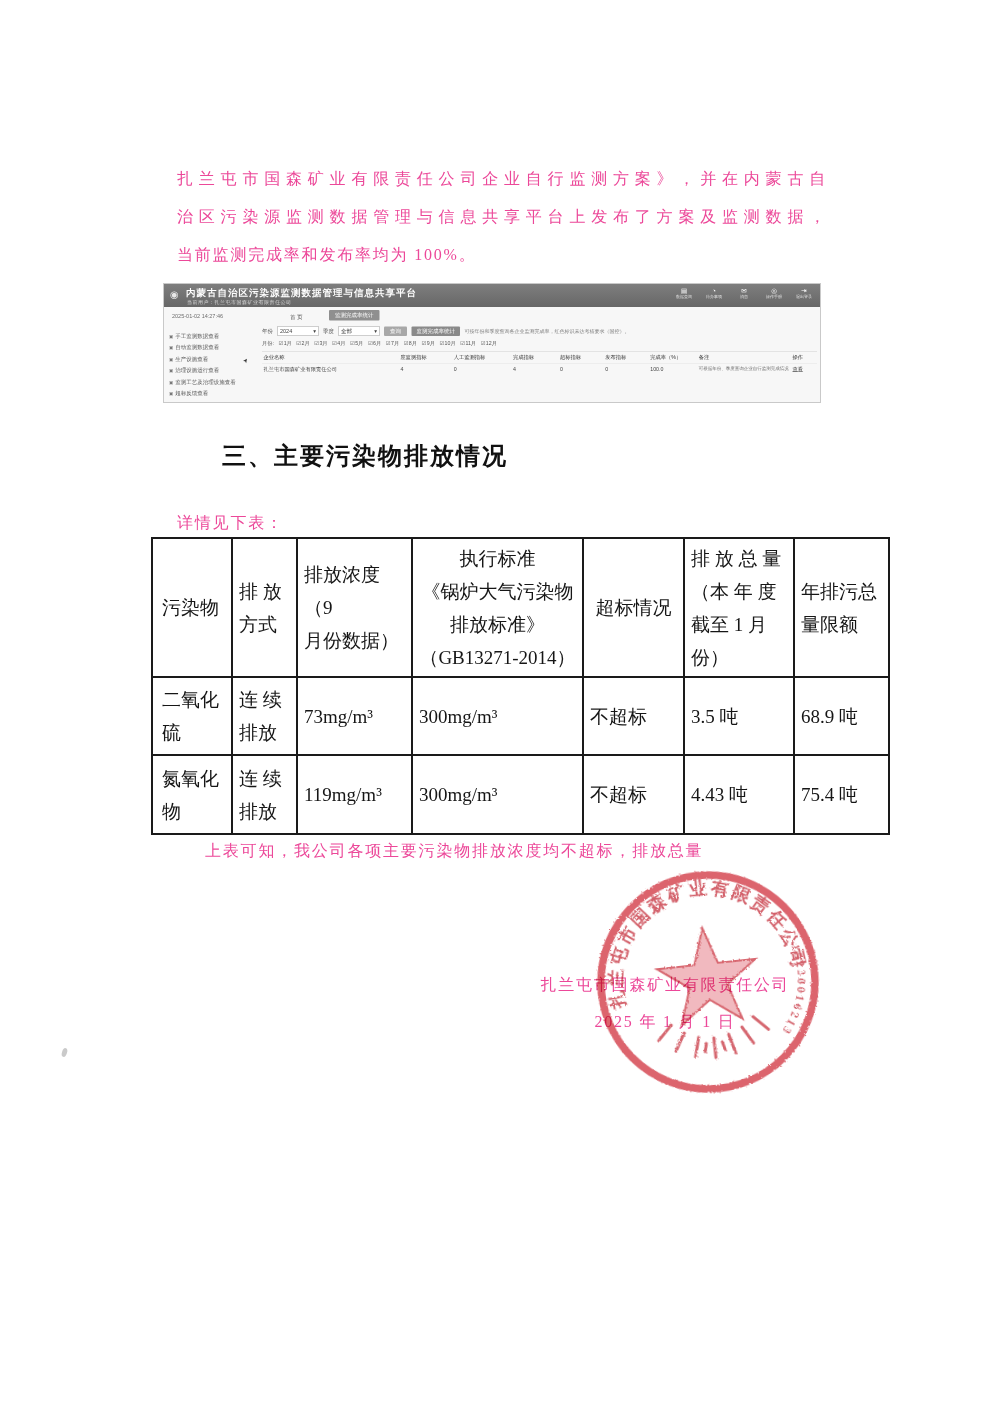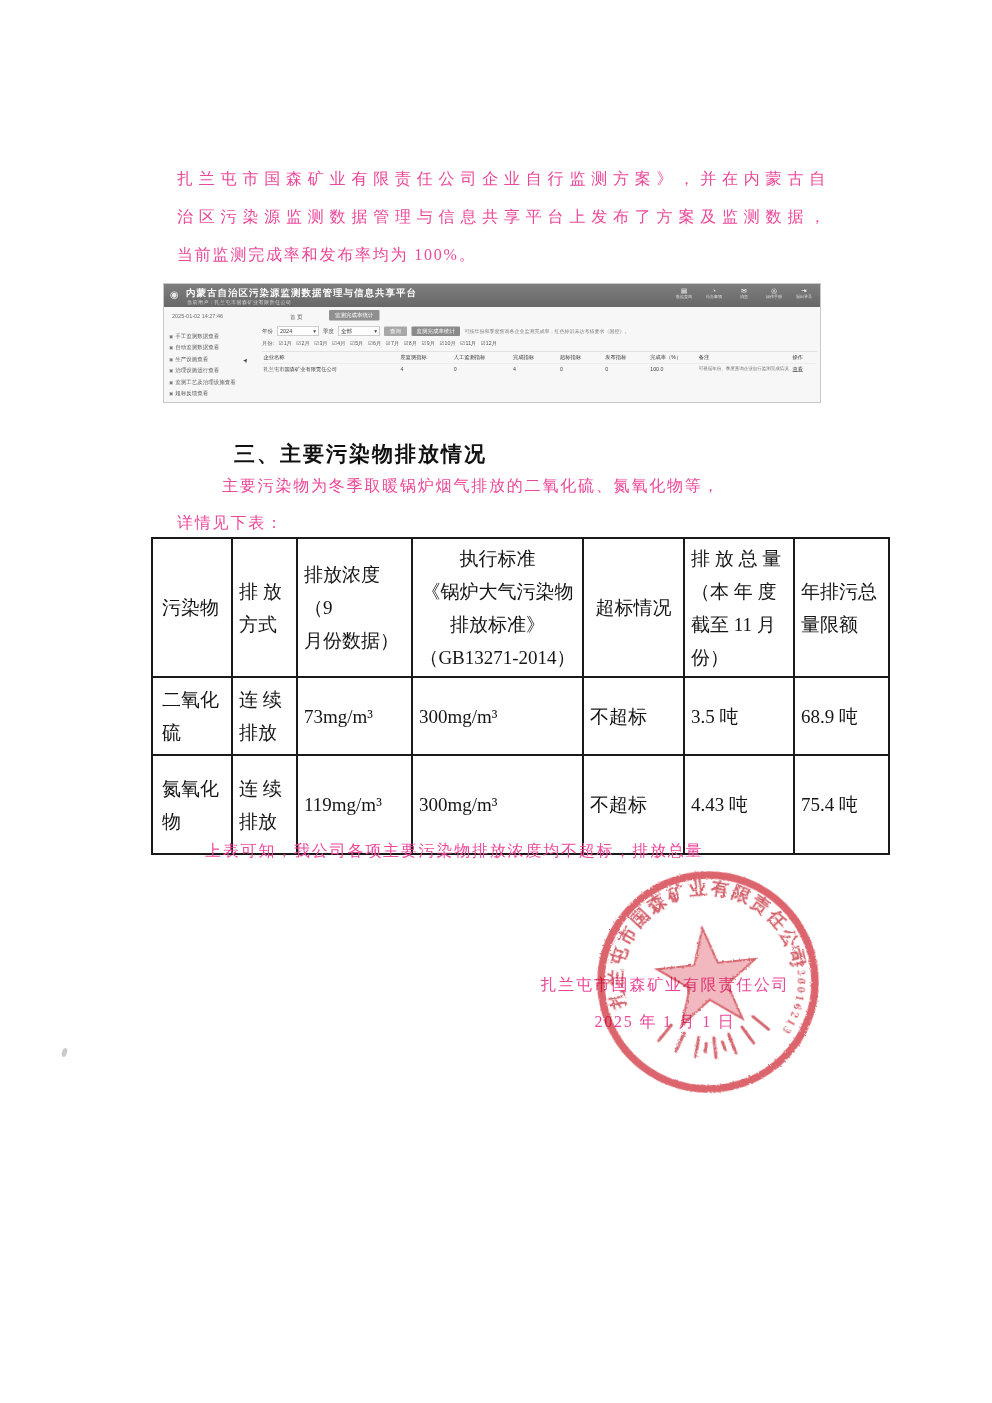--- a/index.html
+++ b/index.html
@@ -6,38 +6,38 @@
   .page{position:relative;width:992px;height:1403px;background:#ffffff;margin:0 auto;
         font-family:"Liberation Serif","DejaVu Serif",serif;color:#1c1c1c;overflow:hidden;}
 
   
   .abs{position:absolute;}
   .docline{font-size:16px;letter-spacing:1.8px;white-space:nowrap;color:#ec4899;}
   .intro{top:160px;left:177px;width:650px;}
   .intro .docline{position:relative;white-space:normal;line-height:38px;
                   text-align:justify;text-align-last:justify;}
   .intro .docline:last-child{text-align-last:left;}
-  .heading{top:440px;left:234px;font-family:"Liberation Sans","DejaVu Sans",sans-serif;
-           font-weight:bold;font-size:21px;letter-spacing:2px;color:#111;}
+  .heading{top:440px;left:222px;font-family:"Liberation Sans","DejaVu Sans",sans-serif;
+           font-weight:bold;font-size:24px;letter-spacing:2px;color:#111;}
   .lead1{top:476px;left:222px;}
   .lead2{top:513px;left:177px;}
   .conc1{top:841px;left:205px;}
   .conc2{top:878px;left:168px;}
   .sig{left:455px;width:420px;text-align:center;}
   .sig1{top:975px;}
   .sig2{top:1012px;}
 
   
   table.poll{position:absolute;top:537px;left:151px;width:737px;border-collapse:collapse;
              table-layout:fixed;font-size:19px;color:#161616;}
   table.poll th,table.poll td{border:2px solid #1a1a1a;font-weight:normal;
              white-space:pre-line;line-height:33px;padding:2px 6px;vertical-align:middle;}
   table.poll tr.hd{height:139px;}
   table.poll tr.r1{height:78px;}
-  table.poll tr.r2{height:99px;}
+  table.poll tr.r2{height:79px;}
   .ta-l{text-align:left;} .ta-c{}
   table.poll .pl8{padding-left:9px;}
 
   
   .shot{position:absolute;left:163px;top:283px;width:656px;height:118px;background:#f7f7f5;
         border:1px solid #c9c9c9;overflow:hidden;filter:blur(0.38px) grayscale(1);}
   .shot-inner{width:1312px;height:236px;transform:scale(0.5);transform-origin:0 0;
         font-family:"Liberation Sans","DejaVu Sans",sans-serif;color:#4a4a4a;position:relative;}
   .shot-header{position:absolute;left:0;top:0;width:1312px;height:46px;
         background:linear-gradient(#7e7e7e,#676767);color:#fff;}
@@ -213,21 +213,20 @@
             <div class="c6">100.0</div>
             <div class="c7">可根据年份、季度查询企业自行监测完成情况（国控企业）</div>
             <div class="c8"><span class="link-view">查看</span></div>
           </div>
         </div>
       </div>
     </div>
   </div>
 
   <div class="abs heading">三、主要污染物排放情况</div>
-  <div class="abs docline lead1">主要污染物为冬季取暖锅炉烟气排放的二氧化硫、氮氧化物等，</div>
   <div class="abs docline lead2">详情见下表：</div>
 
   <table class="poll">
     <colgroup>
       <col style="width:80px">
         <col style="width:65px">
         <col style="width:115px">
       <col style="width:171px">
         <col style="width:101px">
         <col style="width:110px">
@@ -240,21 +239,21 @@
 方式</th>
       <th class="ta-l">排放浓度（9
 月份数据）</th>
       <th class="ta-c">执行标准
 《锅炉大气污染物
 排放标准》
 （GB13271-2014）</th>
       <th class="ta-c">超标情况</th>
       <th class="ta-l">排 放 总 量
 （本 年 度
-截至 11 月
+截至 1 月
 份）</th>
       <th class="ta-l">年排污总
 量限额</th>
     </tr>
     <tr class="r1">
       <td class="ta-l pl8">二氧化
 硫</td>
       <td class="ta-l">连 续
 排放</td>
       <td class="ta-c">73mg/m³</td>

